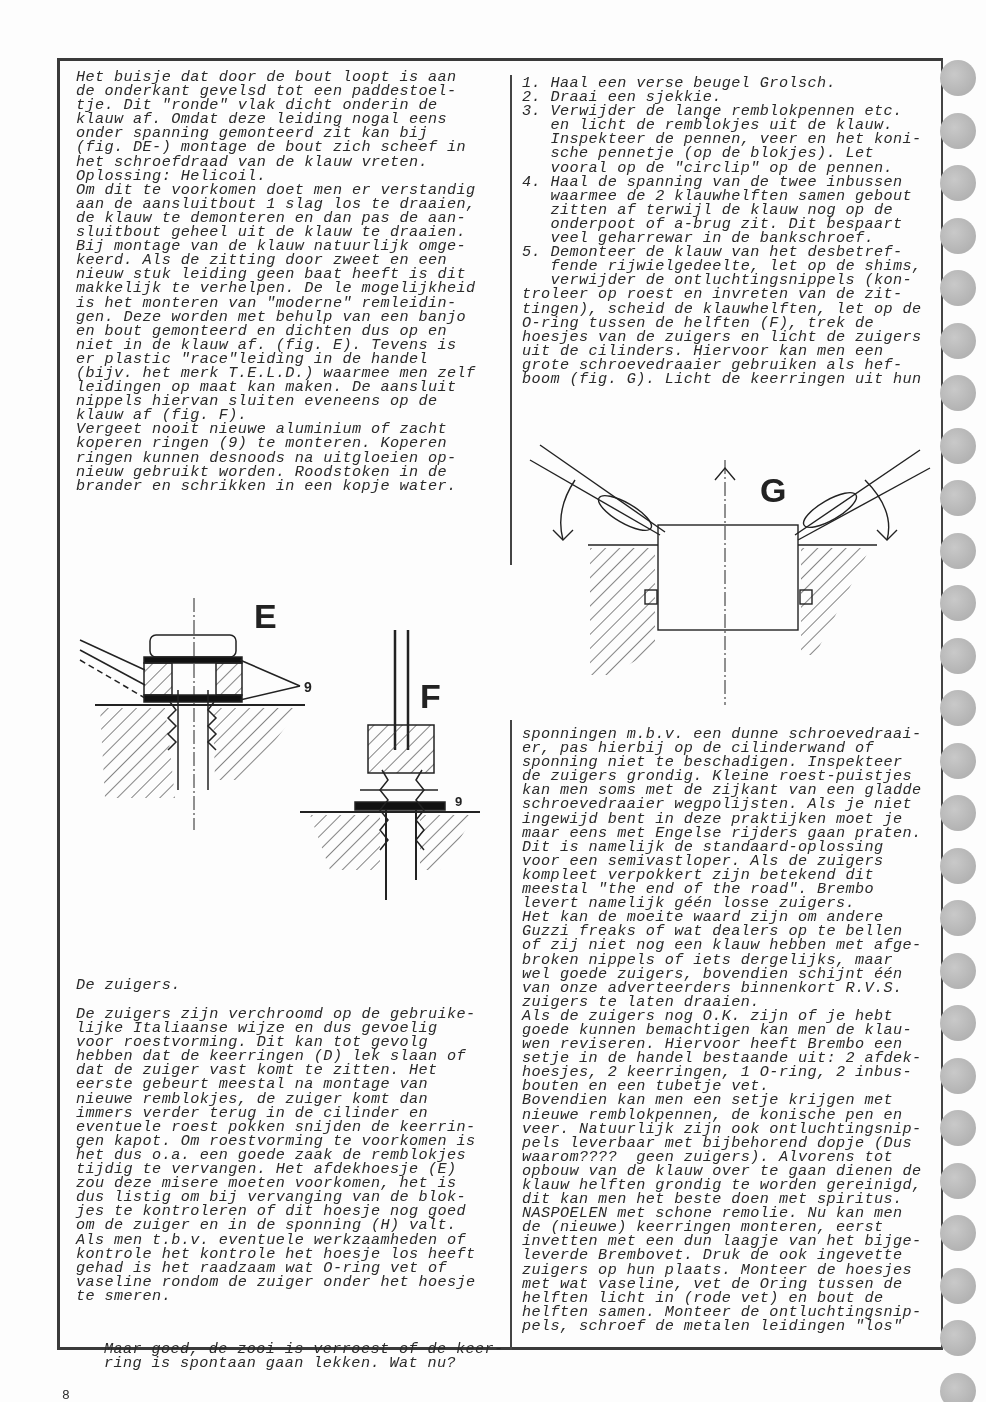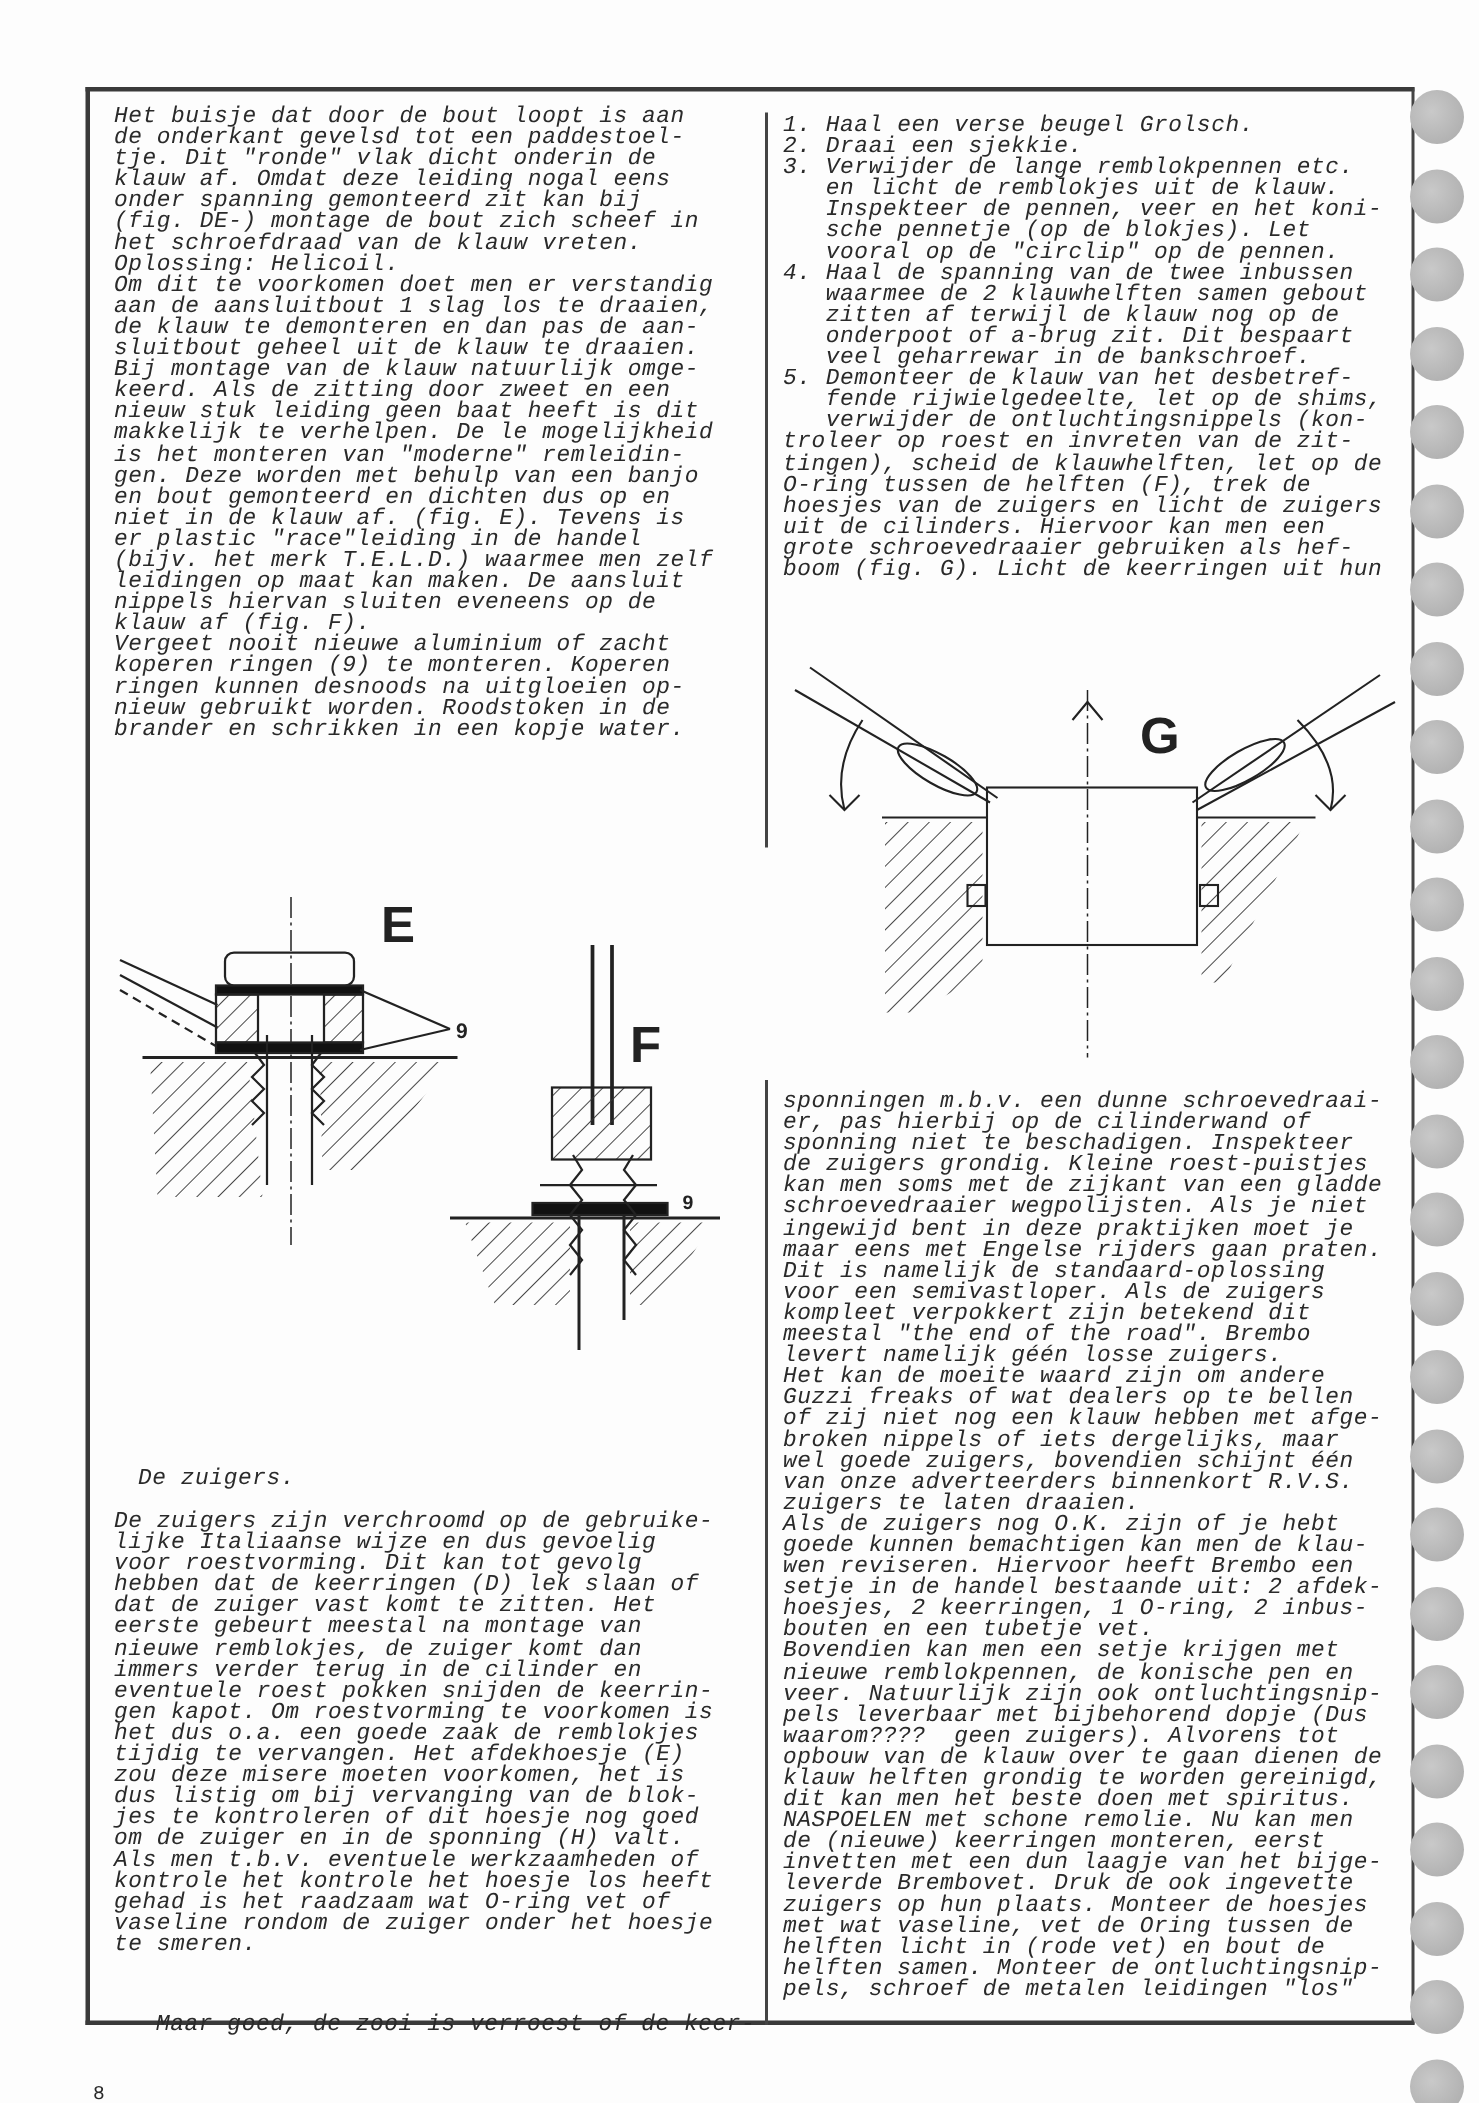--- a/index.html
+++ b/index.html
@@ -64,23 +64,23 @@
     <path d="M350 225 L405 225 L370 280 L350 280 Z" fill="url(#hatch)" stroke="none"></path>
     <polyline points="312,180 318,190 310,200 318,210 310,220 318,230 310,240 318,250 310,260"></polyline>
     <polyline points="352,180 346,190 354,200 346,210 354,220 346,230 354,240 346,250 354,260"></polyline>
     <line x1="316" y1="220" x2="316" y2="310" stroke-width="2"></line>
       <line x1="346" y1="220" x2="346" y2="290" stroke-width="2"></line>
   </g>
   <text x="350" y="118" font-size="34" fill="#222">F</text>
   <text x="385" y="216" font-size="13" fill="#222" font-weight="normal">9</text>
 </svg>
 
-<div class="col" style="left:92px;top:978px;">De zuigers.</div>
+<div class="col" style="left:76px;top:978px;">De zuigers.</div>
 <div class="col" id="left-zuigers" style="left:76px;top:1007px;"><span class="line">De zuigers zijn verchroomd op de gebruike-</span><span class="line">lijke Italiaanse wijze en dus gevoelig</span><span class="line">voor roestvorming. Dit kan tot gevolg</span><span class="line">hebben dat de keerringen (D) lek slaan of</span><span class="line">dat de zuiger vast komt te zitten. Het</span><span class="line">eerste gebeurt meestal na montage van</span><span class="line">nieuwe remblokjes, de zuiger komt dan</span><span class="line">immers verder terug in de cilinder en</span><span class="line">eventuele roest pokken snijden de keerrin-</span><span class="line">gen kapot. Om roestvorming te voorkomen is</span><span class="line">het dus o.a. een goede zaak de remblokjes</span><span class="line">tijdig te vervangen. Het afdekhoesje (E)</span><span class="line">zou deze misere moeten voorkomen, het is</span><span class="line">dus listig om bij vervanging van de blok-</span><span class="line">jes te kontroleren of dit hoesje nog goed</span><span class="line">om de zuiger en in de sponning (H) valt.</span><span class="line">Als men t.b.v. eventuele werkzaamheden of</span><span class="line">kontrole het kontrole het hoesje los heeft</span><span class="line">gehad is het raadzaam wat O-ring vet of</span><span class="line">vaseline rondom de zuiger onder het hoesje</span><span class="line">te smeren.</span></div>
-<div class="col" id="left-closing" style="left:76px;top:1342px;margin-left:28px;"><span class="line">Maar goed, de zooi is verroest of de keer-</span></div>
+<div class="col" id="left-closing" style="left:76px;top:1342px;margin-left:28px;"><span class="line">Maar goed, de zooi is verroest of de keer-</span><span class="line">ring is spontaan gaan lekken. Wat nu?</span></div>
 
 <div class="col" id="right-steps" style="left:522px;top:76px;"><span class="line">1. Haal een verse beugel Grolsch.</span><span class="line">2. Draai een sjekkie.</span><span class="line">3. Verwijder de lange remblokpennen etc.</span><span class="line">   en licht de remblokjes uit de klauw.</span><span class="line">   Inspekteer de pennen, veer en het koni-</span><span class="line">   sche pennetje (op de blokjes). Let</span><span class="line">   vooral op de "circlip" op de pennen.</span><span class="line">4. Haal de spanning van de twee inbussen</span><span class="line">   waarmee de 2 klauwhelften samen gebout</span><span class="line">   zitten af terwijl de klauw nog op de</span><span class="line">   onderpoot of a-brug zit. Dit bespaart</span><span class="line">   veel geharrewar in de bankschroef.</span><span class="line">5. Demonteer de klauw van het desbetref-</span><span class="line">   fende rijwielgedeelte, let op de shims,</span><span class="line">   verwijder de ontluchtingsnippels (kon-</span><span class="line">troleer op roest en invreten van de zit-</span><span class="line">tingen), scheid de klauwhelften, let op de</span><span class="line">O-ring tussen de helften (F), trek de</span><span class="line">hoesjes van de zuigers en licht de zuigers</span><span class="line">uit de cilinders. Hiervoor kan men een</span><span class="line">grote schroevedraaier gebruiken als hef-</span><span class="line">boom (fig. G). Licht de keerringen uit hun</span></div>
 
 <svg style="position:absolute;left:515px;top:440px;" width="420" height="280" viewBox="0 0 420 280">
   <g stroke="#222" fill="none" stroke-width="1.4">
     <line x1="15" y1="20" x2="145" y2="95"></line>
       <line x1="25" y1="5" x2="150" y2="92"></line>
     <ellipse cx="110" cy="73" rx="30" ry="10" transform="rotate(30 110 73)"></ellipse>
     <path d="M60 40 Q40 70 48 100"></path>
       <path d="M38 90 L48 100 L58 90"></path>

